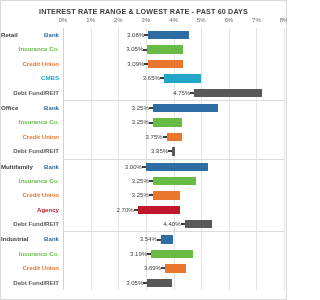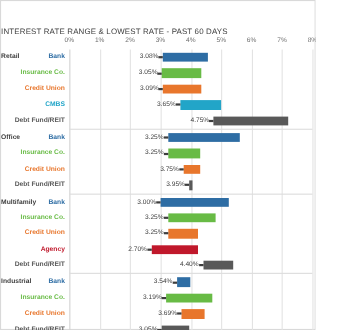--- a/index.html
+++ b/index.html
@@ -5,26 +5,26 @@
   html,body{margin:0;padding:0;}
   body{
     width:287px;height:300px;
     background:#ffffff;
     font-family:"Liberation Sans", sans-serif;
     overflow:hidden;
     color:#404040;
   }
   .frame{position:relative;width:287px;height:300px;box-sizing:border-box;border:1px solid #d9d9d9;background:#fff;}
   .title{
-    text-align:left;
+    text-align:center;
     font-size:7.2px;
-    font-weight:normal;
+    font-weight:bold;
     letter-spacing:.15px;
     color:#3d3d3d;
-    padding-top:22px;
+    padding-top:5px;
     height:11px;
     line-height:11px;
   }
   
   .axis-row{position:relative;height:11px;margin-left:62px;margin-right:2px;}
   .axis-tick{
     position:absolute;top:0;
     transform:translateX(-50%);
     font-size:6px;color:#6b6b6b;
     white-space:nowrap;

